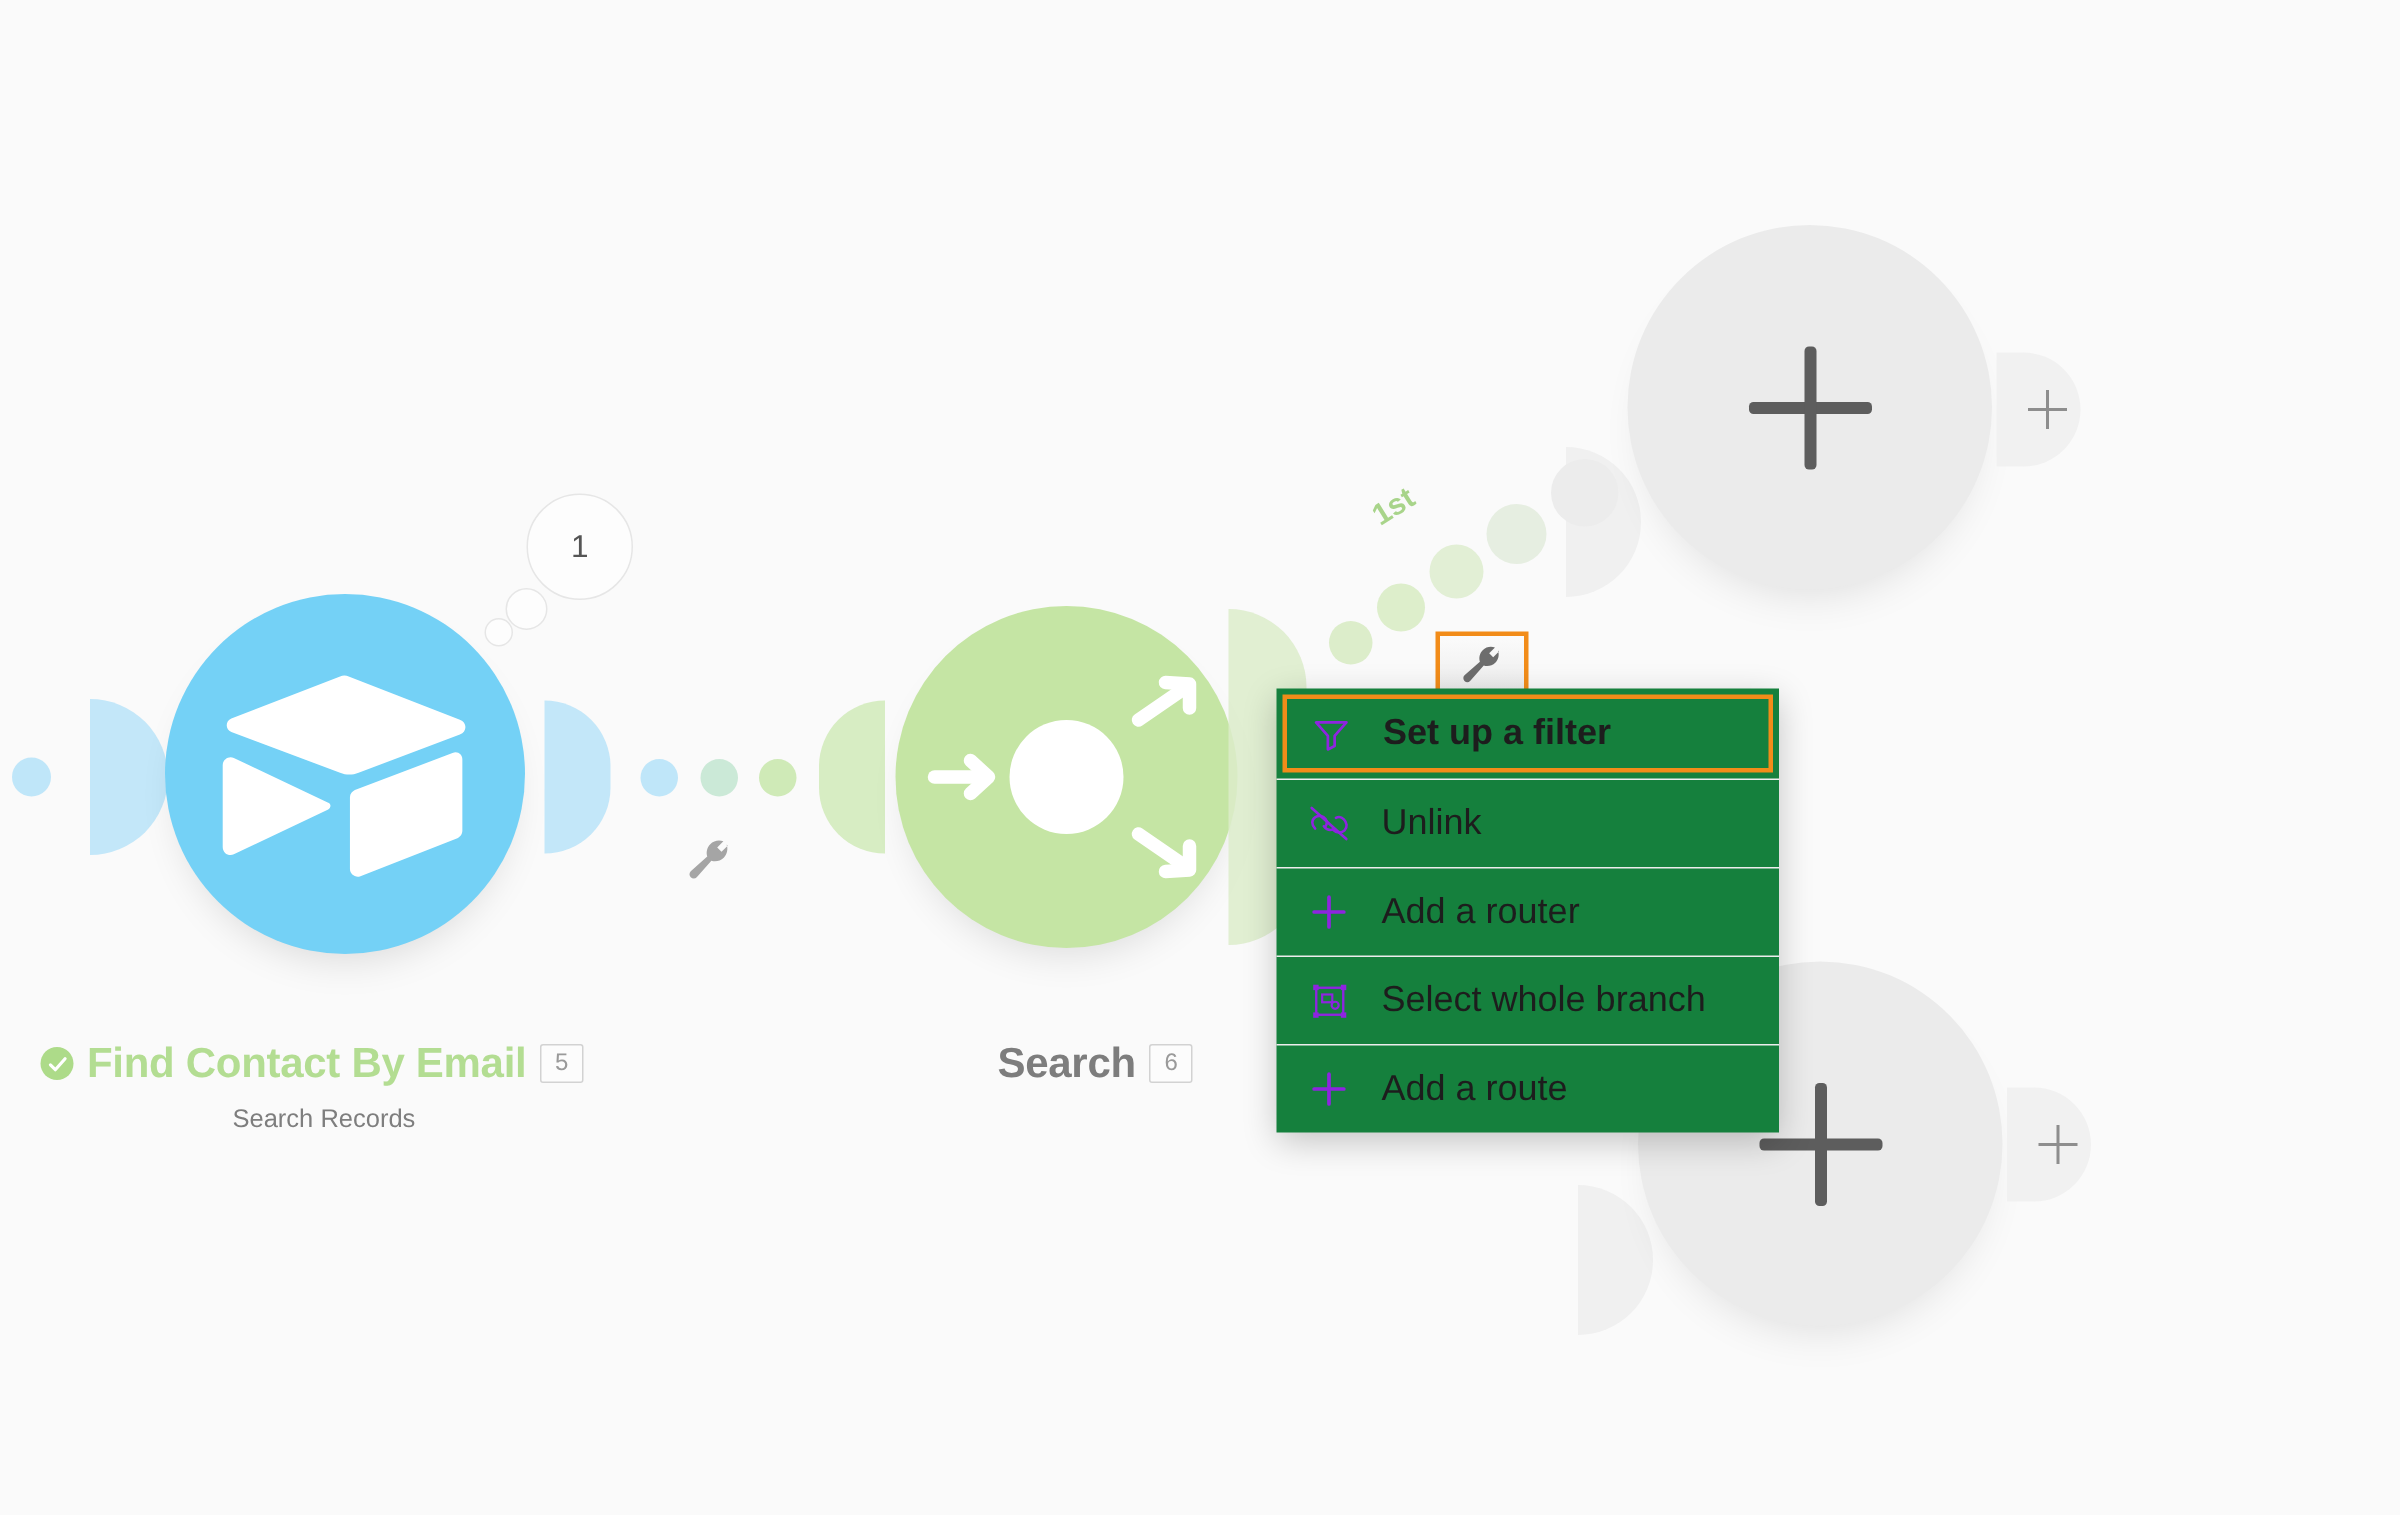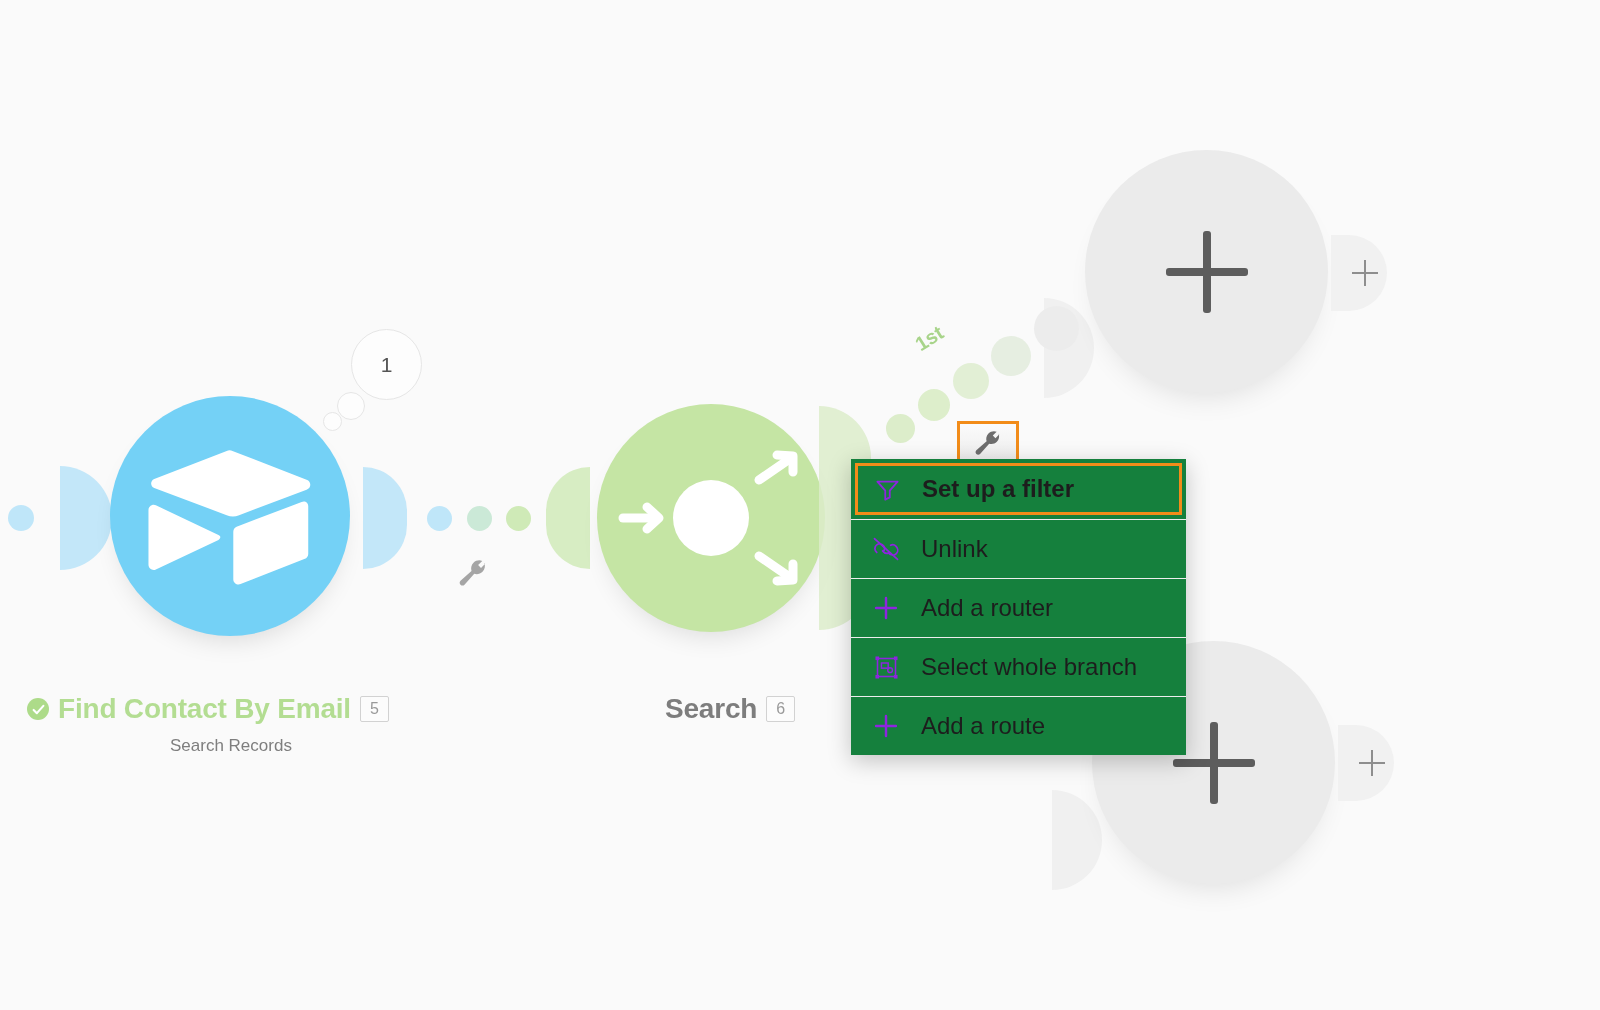--- a/index.html
+++ b/index.html
@@ -227,21 +227,21 @@
 
   <div class="mod-label" style="left:27px;top:693px;">
     <span class="check-icon">
       <svg width="13" height="13" viewBox="0 0 16 16">
           <path d="M2 8.5 L6 12.5 L14 3.5" stroke="#ffffff" stroke-width="2.6" fill="none" stroke-linecap="round" stroke-linejoin="round"></path>
         </svg>
     </span>
     <span class="name" style="color:#b3dd92;">Find Contact By Email</span>
     <span class="badge">5</span>
   </div>
-  <div class="sub-label" style="left:170px;top:736px;">Search Records</div>
+  <div class="sub-label" style="left:155px;top:736px;">Search Records</div>
 
   <div class="mod-label" style="left:665px;top:693px;">
     <span class="name" style="color:#7d7d7d;">Search</span>
     <span class="badge">6</span>
   </div>
 
   <div class="menu">
 
     <div class="menu-item highlight">
       <span class="mi-icon">

